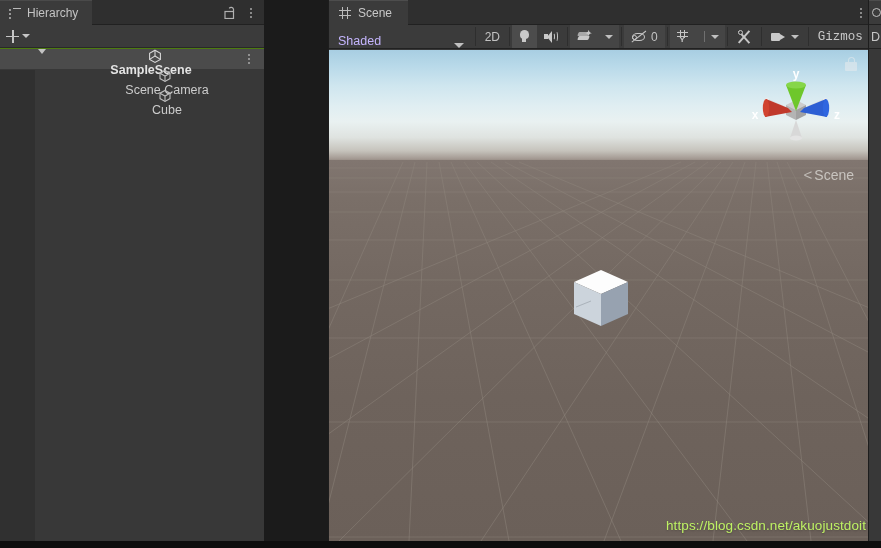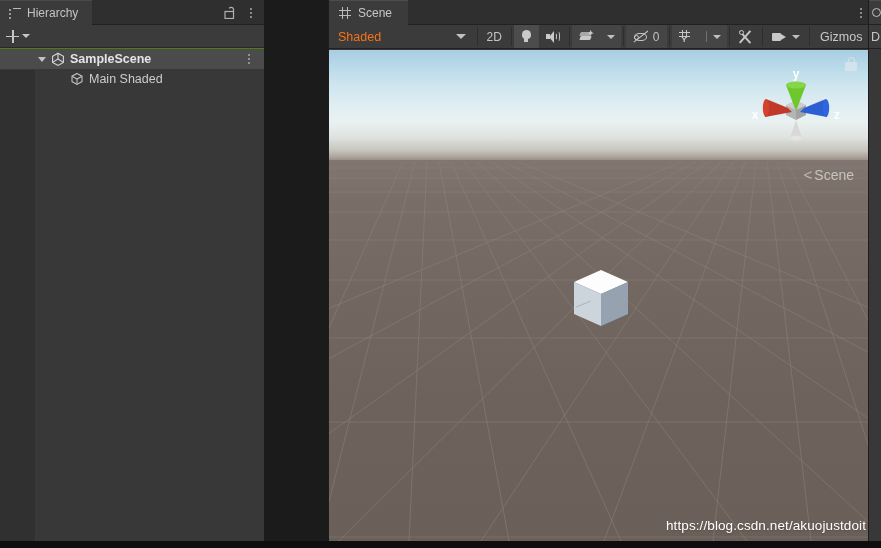--- a/index.html
+++ b/index.html
@@ -79,21 +79,21 @@
     content:""; position:absolute; left:5px; top:6px; width:4px; height:1.3px;
     background:#a9a9a9; transform:rotate(42deg); transform-origin:left center;
   }
   .search-val { color:#8e8e8e; font-size:11.5px; }
 
   .hier-body { position:absolute; left:0; top:49px; right:0; bottom:0; background:#383838; }
   .gutter { position:absolute; left:0; top:21px; width:35px; bottom:0; background:#303030; }
 
   .row {
     position:relative; height:20px; display:flex; align-items:center;
-    font-size:12.5px; color:#cccccc; padding-left:38px;
+    font-size:12.5px; color:#cccccc; padding-left:38px;flex-direction:column;
   }
   .row.scene-row {
     background:#4b4b4b; color:#e4e4e4; font-weight:bold; padding-left:38px;
   }
   .row .twisty {
     position:absolute; left:38px; width:0;height:0;
     border-left:4.5px solid transparent;border-right:4.5px solid transparent;
     border-top:5px solid #c3c3c3;
   }
   .row.scene-row .label { margin-left:0; }
@@ -122,22 +122,22 @@
     display:flex; align-items:stretch; border-bottom:1px solid #212121;
   }
   .tb-sep { width:1px; background:#2e2e2e; margin:2px 2px; }
   .tb-item {
     display:flex; align-items:center; justify-content:center;
     padding:0 7px; color:#c3c3c3; font-size:12px; position:relative;
   }
   .tb-item.pressed { background:#4c4c4c; }
   .tb-item.raised { background:#454545; }
   .shaded-dd {
-    width:148px; display:flex; align-items:center; justify-content:space-between;
-    padding:0 9px 0 9px; font-size:12.5px; color:#f97316;
+    width:148px; display:flex; align-items:flex-end; justify-content:space-between;
+    padding:0 9px 0 9px; font-size:12.5px; color:#c4b5fd;
   }
   .dd-arrow { width:0;height:0;border-left:5px solid transparent;border-right:5px solid transparent;border-top:5px solid #c0c0c0; }
   .dd-arrow.sm { border-left-width:4px; border-right-width:4px; border-top-width:4px; }
 
   .bulb { position:relative; width:11px; height:13px; }
   .bulb::before { content:""; position:absolute; left:1px; top:0; width:9px; height:9px; background:#c9c9c9; border-radius:50% 50% 45% 45%; }
   .bulb::after { content:""; position:absolute; left:3.5px; top:8px; width:4px; height:4px; background:#c9c9c9; }
 
   .spk { position:relative; width:14px; height:12px; }
   .spk i { position:absolute; left:0; top:3.5px; width:4px; height:5px; background:#c9c9c9; }
@@ -174,21 +174,21 @@
   }
   .tools i { transform:rotate(42deg); }
   .tools b { transform:rotate(-42deg); }
   .tools u { position:absolute; left:1px; top:0px; width:5px; height:5px; border:1.6px solid #c6c6c6; border-radius:50%; background:#3b3b3b; }
 
   .camicon { position:relative; width:15px; height:10px; }
   .camicon i { position:absolute; left:0; top:1px; width:9px; height:8px; background:#c9c9c9; border-radius:1px; }
   .camicon b { position:absolute; left:9px; top:2px; width:0;height:0;
     border-top:3px solid transparent;border-bottom:3px solid transparent;border-left:5px solid #c9c9c9; }
 
-  .gizmos-label { padding:0 6px 0 8px; font-size:12.5px; color:#c9c9c9; white-space:nowrap; overflow:hidden; }
+  .gizmos-label { padding:0 6px 0 8px; font-size:12.5px; color:#c9c9c9; white-space:nowrap; overflow:hidden;font-family:Liberation Mono, monospace; }
 
   .scene-kebab { position:absolute; right:6px; top:0; height:25px; display:flex; align-items:center; }
 
   
   #viewport { position:absolute; left:0; top:50px; width:539px; height:491px; overflow:hidden; background:#6d645d; }
   #sky {
     position:absolute; left:0; top:0; width:539px; height:112px;
     background:linear-gradient(to bottom,
       #a8cee2 0%, #b8d9e9 14%, #cfe6ef 32%, #e0eef2 50%,
       #e9f1f1 64%, #dfe3e0 78%, #c6c3bc 90%, #a49a93 97%, #8c8179 100%);
@@ -211,21 +211,21 @@
   #viewgizmo { position:absolute; right:22px; top:6px; width:100px; height:100px; }
 
   #gizmo-lock {
     position:absolute; right:10px; top:7px; width:14px; height:14px; opacity:.55;
   }
   #gizmo-lock .body { position:absolute; left:1px; top:5px; width:12px; height:9px; background:#e9ecee; border-radius:1px; }
   #gizmo-lock .shackle { position:absolute; left:3.5px; top:0px; width:7px; height:7px; border:1.6px solid #e9ecee; border-bottom:none; border-radius:4px 4px 0 0; }
 
   #watermark {
     position:absolute; right:2px; bottom:8px;
-    color:#ffffff; font-size:13.5px; letter-spacing:.1px;
+    color:#bef264; font-size:13.5px; letter-spacing:.1px;
     text-shadow:0 1px 2px rgba(0,0,0,.25);
   }
 
   
   #right-clip { position:absolute; left:869px; top:0; width:12px; height:541px; background:#383838; }
   #right-clip .rc-tab { height:25px; background:#3b3b3b; border-top:1px solid #4d4d4d; border-bottom:1px solid #212121;
     display:flex; align-items:center; justify-content:center; }
   #right-clip .rc-circ { width:9px; height:9px; border:1.5px solid #c2c2c2; border-radius:50%; margin-left:2px; }
   #right-clip .rc-tb { height:24px; background:#3b3b3b; border-bottom:1px solid #212121; display:flex; align-items:center; padding-left:2px; color:#c7c7c7; font-size:12.5px; }
   #right-clip .rc-body { position:absolute; left:0; top:50px; right:0; bottom:0; background:#383838; }
@@ -298,24 +298,33 @@
         </span>
       </div>
 
       <div class="row child">
         <span class="obj-icon">
           <svg width="14" height="14" viewBox="0 0 14 14">
             <path d="M7 1.5 L12 4.2 V9.6 L7 12.4 L2 9.6 V4.2 Z" fill="none" stroke="#bdbdbd" stroke-width="1.1"></path>
             <path d="M2 4.2 L7 7 L12 4.2 M7 7 V12.4" fill="none" stroke="#bdbdbd" stroke-width="1.1"></path>
           </svg>
         </span>
-        <span class="label">Main Shaded</span>
-      </div>
-
-
+        <span class="label">Scene Camera</span>
+      </div>
+
+
+      <div class="row child">
+        <span class="obj-icon">
+          <svg width="14" height="14" viewBox="0 0 14 14">
+            <path d="M7 1.5 L12 4.2 V9.6 L7 12.4 L2 9.6 V4.2 Z" fill="none" stroke="#bdbdbd" stroke-width="1.1"></path>
+            <path d="M2 4.2 L7 7 L12 4.2 M7 7 V12.4" fill="none" stroke="#bdbdbd" stroke-width="1.1"></path>
+          </svg>
+        </span>
+        <span class="label">Cube</span>
+      </div>
     </div>
   </div>
 
   <div class="divider-v" style="left:328px;"></div>
 
   <div id="scene-panel">
 
     <div class="scene-tabstrip">
       <div class="scene-tab">
         <span class="icon-grid">

